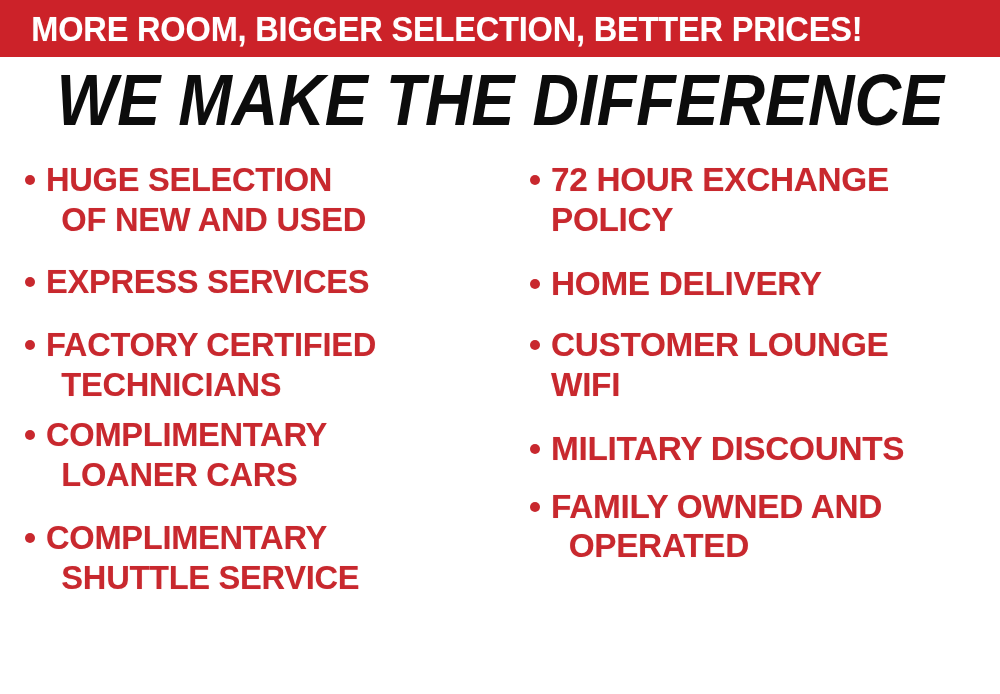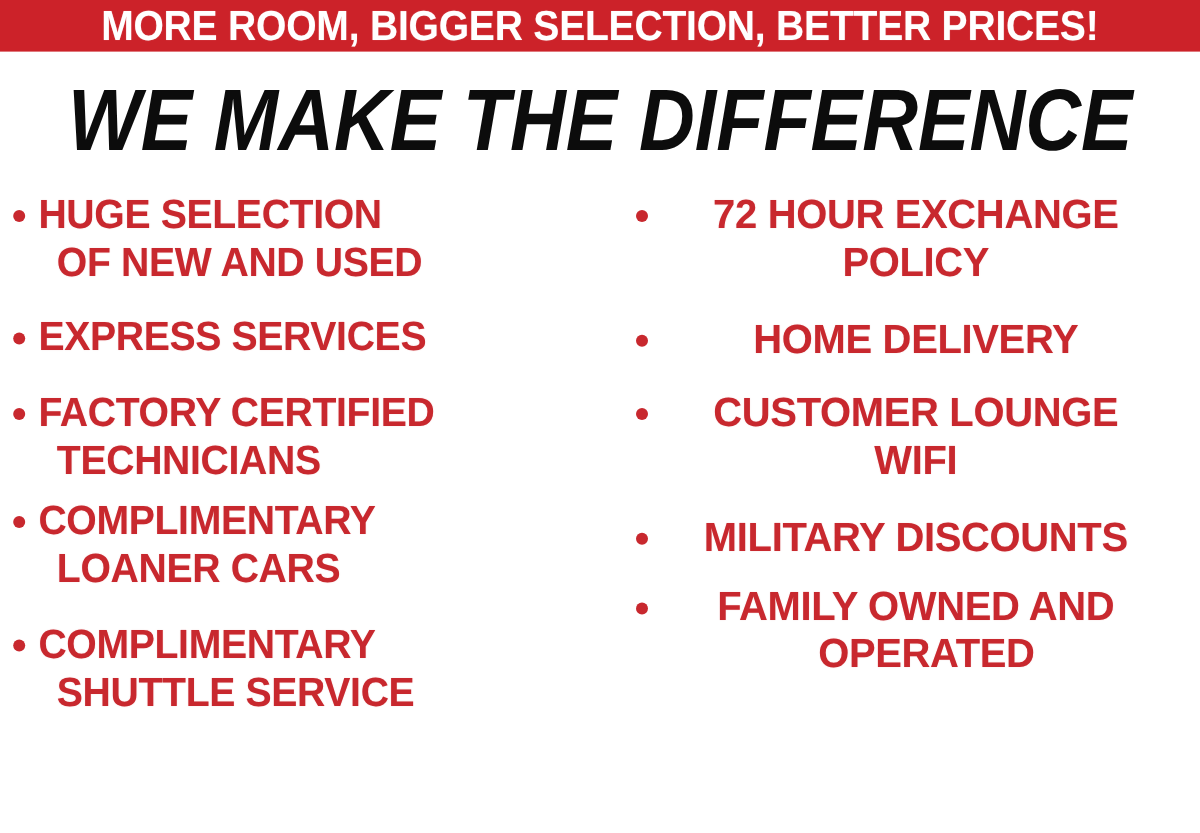--- a/index.html
+++ b/index.html
@@ -16,25 +16,24 @@
     font-family: "Liberation Sans", sans-serif;
     -webkit-font-smoothing: antialiased;
   }
 
   
   .banner {
     position: absolute;
     left: 0;
     top: 0;
     width: 1000px;
-    height: 43px;
+    height: 57px;
     background: #CC2229;
     display: flex;
     align-items: center;
-    justify-content: center;
   }
   .banner-text {
     color: #ffffff;
     font-family: "Liberation Sans", sans-serif;
     font-weight: bold;
     font-size: 35px;
     line-height: 1;
     letter-spacing: -0.2px;
     white-space: nowrap;
     transform: scaleX(0.93);
@@ -74,28 +73,27 @@
     width: 1000px;
     height: 542px;
     display: flex;
   }
   .col {
     position: relative;
     box-sizing: border-box;
   }
   .col-left {
     width: 505px;
-    padding-left: 4px;
+    padding-left: 18px;
     padding-right: 6px;
   }
   .col-right {
     width: 495px;
     padding-left: 18px;
     padding-right: 16px;
-    text-align: center;
   }
 
   .bullet-item {
     position: relative;
     display: block;
     padding-left: 28px;
     margin-bottom: 18px;
   }
   .dot {
     position: absolute;

